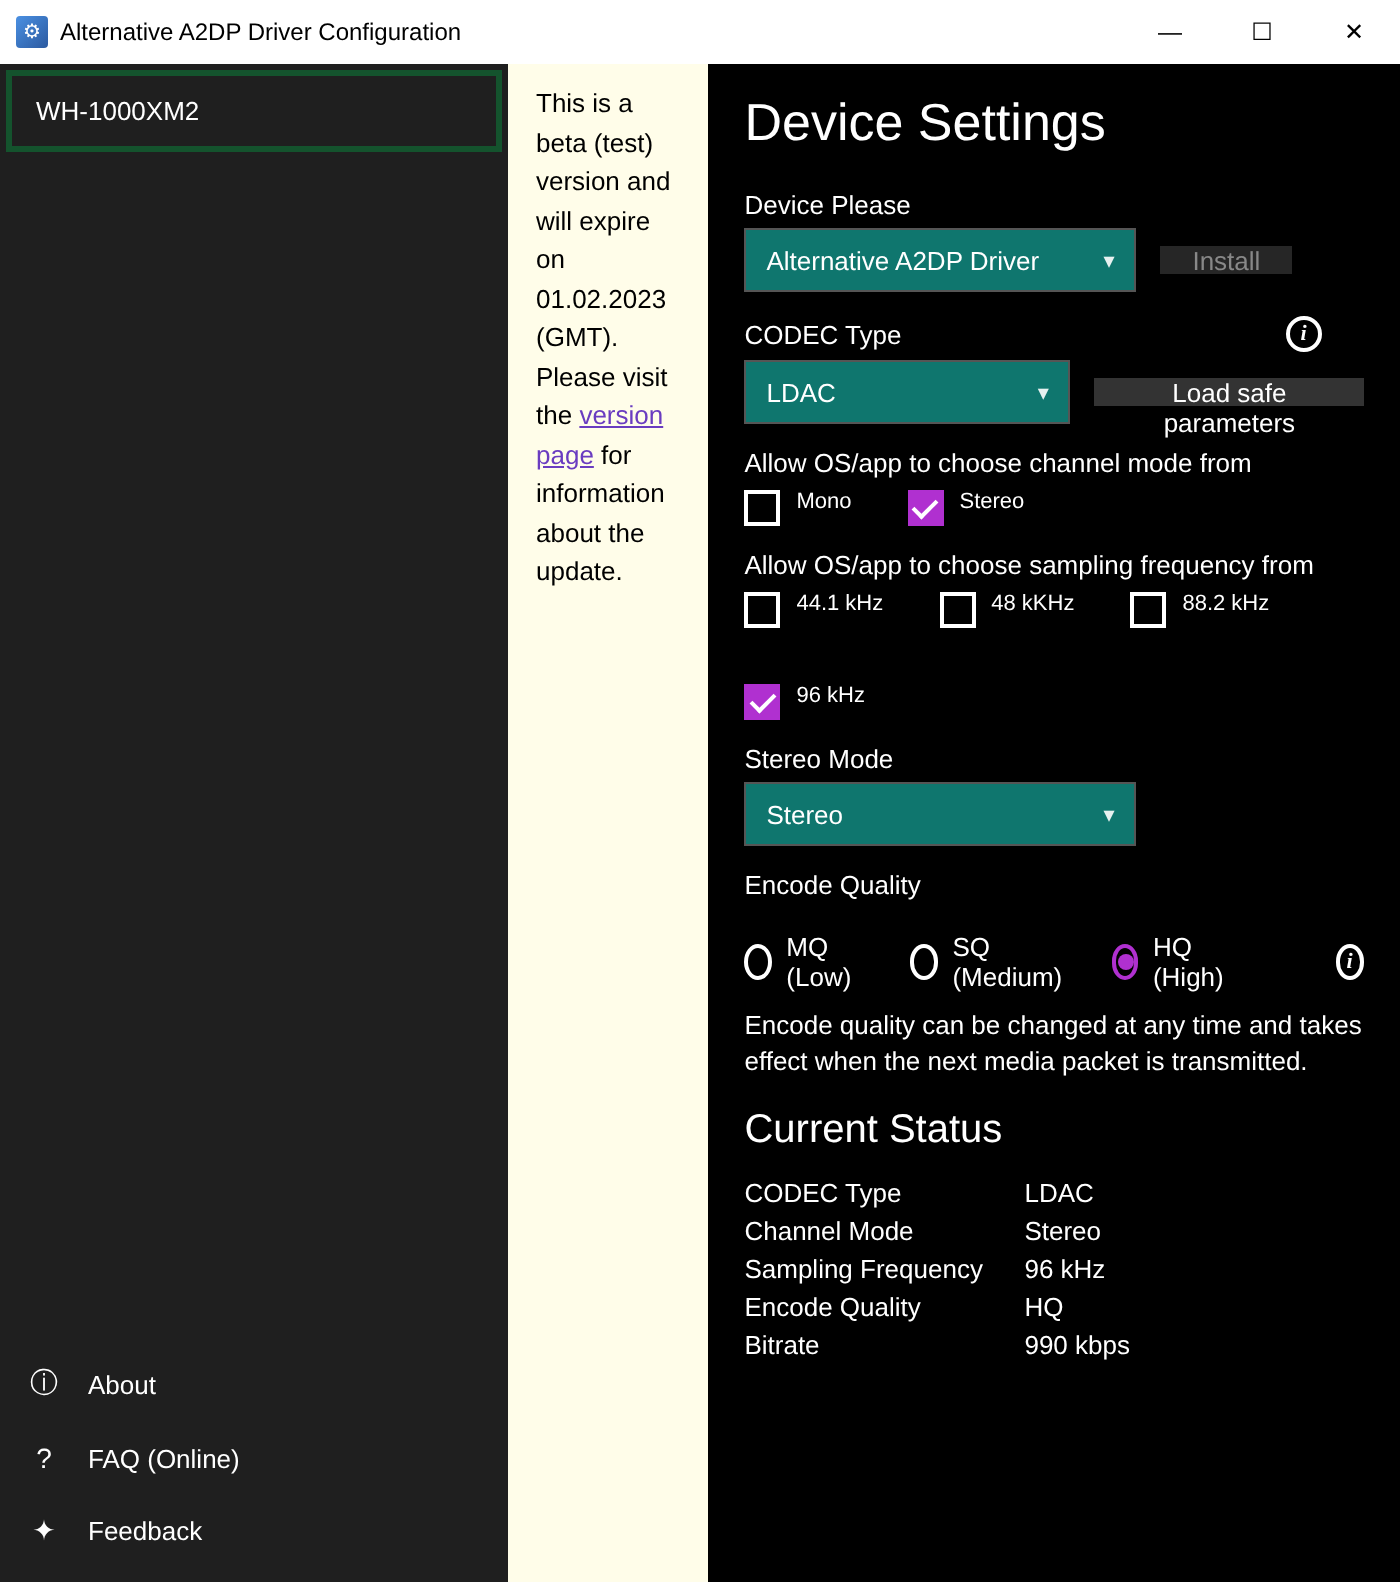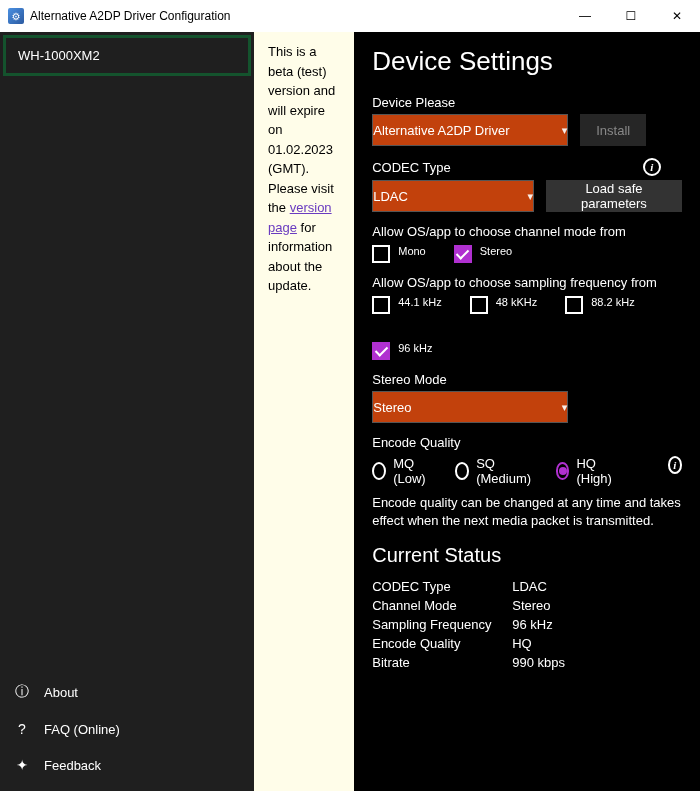--- a/index.html
+++ b/index.html
@@ -16,31 +16,31 @@
 .nav-item { display: flex; align-items: center; gap: 14px; padding: 10px 14px; font-size: 13px; cursor: pointer; }
 .nav-item .ico { width: 16px; text-align: center; font-size: 14px; }
 .main { flex: 1; background: #000; display: flex; flex-direction: row; overflow-y: auto; }
 .banner { background: #fffde9; color: #000; padding: 10px 14px; font-size: 13px; line-height: 1.5; }
 .banner a { color: #6a3cc0; text-decoration: underline; }
 .panel { padding: 14px 18px 20px 18px; }
 h1 { font-weight: 400; font-size: 26px; margin-bottom: 18px; }
 h2 { font-weight: 400; font-size: 20px; margin: 14px 0 10px 0; }
 .label { font-size: 13px; margin-bottom: 4px; }
 .row { display: flex; align-items: center; gap: 12px; }
-.select { width: 196px; height: 32px; background: #c2410c; border: 1px solid #555; color: #fff; padding: 0 0; display: flex; align-items: center; justify-content: space-between; font-size: 13px; position: relative; }
+.select { width: 196px; height: 32px; background: #0f766e; border: 1px solid #555; color: #fff; padding: 0 10px; display: flex; align-items: center; justify-content: space-between; font-size: 13px; position: relative; }
 .select .chev { font-size: 11px; opacity: .9; }
-.btn { background: #333; border: none; color: #fff; padding: 0 16px; height: 32px; font-size: 13px; cursor: pointer; }
+.btn { background: #333; border: none; color: #fff; padding: 0 16px; height: 14px; font-size: 13px; cursor: pointer; }
 .btn.disabled { color: #888; background: #262626; cursor: default; }
 .small-note { font-size: 13px; margin-top: 10px; }
 .checkrow { display: flex; gap: 28px; margin-top: 6px; flex-wrap: wrap; }
 .cb { display: flex; align-items: flex-start; gap: 8px; font-size: 11px; cursor: pointer; }
 .cb .box { width: 18px; height: 18px; border: 2px solid #fff; display: flex; align-items: center; justify-content: center; }
 .cb.checked .box { background: #b030d0; border-color: #b030d0; }
 .cb.checked .box::after { content: ""; width: 5px; height: 10px; border: solid #fff; border-width: 0 2px 2px 0; transform: rotate(45deg); margin-top: -2px; }
-.radio-row { display: flex; gap: 21px; margin-top: 6px; align-items: flex-start; }
+.radio-row { display: flex; gap: 21px; margin-top: 16px; align-items: center; }
 .rd { display: flex; align-items: center; gap: 7px; font-size: 13px; cursor: pointer; }
 .rd .circ { width: 18px; height: 18px; border: 2px solid #fff; border-radius: 50%; display: flex; align-items: center; justify-content: center; }
 .rd.sel .circ { border-color: #b030d0; }
 .rd.sel .circ::after { content: ""; width: 8px; height: 8px; background: #b030d0; border-radius: 50%; }
 .info-ico { width: 18px; height: 18px; border: 2px solid #fff; border-radius: 50%; display: flex; align-items: center; justify-content: center; font-size: 11px; font-weight: bold; font-style: italic; font-family: serif; }
 .status-table { margin-top: 8px; font-size: 13px; }
 .status-table .srow { display: flex; padding: 2px 0; }
 .status-table .skey { width: 140px; }
 .section-block { margin-bottom: 12px; }
 .help-text { font-size: 13px; margin-top: 8px; max-width: 400px; line-height: 1.4; }

